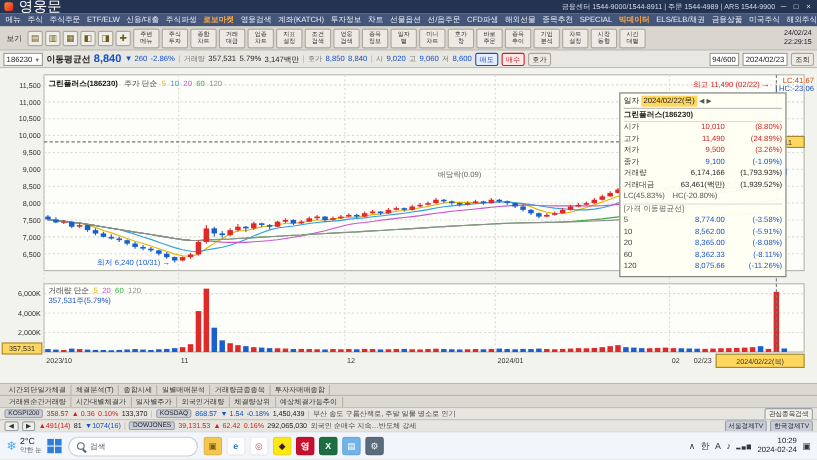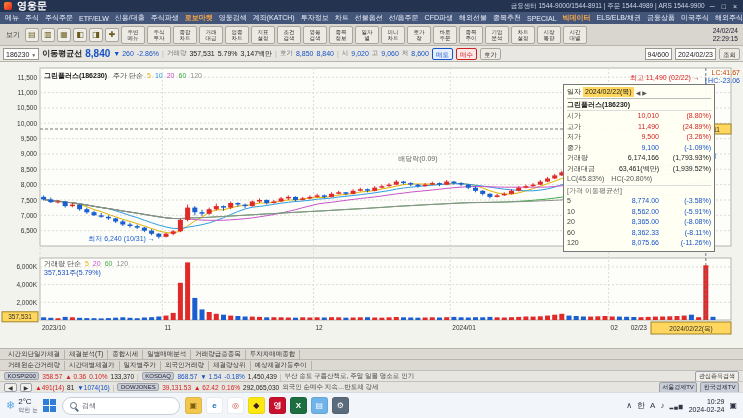--- a/index.html
+++ b/index.html
@@ -3,21 +3,21 @@
 <meta charset="utf-8">
 <style>
 *{margin:0;padding:0;box-sizing:border-box}
 html,body{width:743px;height:418px;overflow:hidden;background:#d6d3cc;
 font-family:"Liberation Sans","DejaVu Sans",sans-serif}
 #screen{width:743px;height:418px;display:flex;flex-direction:column}
 
 
 .titlebar{height:12px;background:#24334f;color:#fff;display:flex;align-items:center;gap:5px;padding:0 4px;flex:none}
 .logo{width:8px;height:8px;border-radius:2px;background:linear-gradient(135deg,#ff8a2f,#e02424);flex:none}
-.app-title{font-size:10px;font-weight:bold;line-height:12px}
+.app-title{font-size:13px;font-weight:normal;line-height:12px}
 .phones{margin-left:auto;font-size:6.5px;color:#cfd8ea}
 .winbtns{font-size:7px;color:#dbe2ee;letter-spacing:2px}
 
 
 .menubar{height:12px;background:#44557a;display:flex;align-items:center;padding:0 2px;flex:none;overflow:hidden}
 .menu-item{font-size:7px;color:#e9eef7;padding:0 3px;white-space:nowrap;cursor:default}
 .menu-item.hot{color:#ffab45;font-weight:bold}
 
 
 .toolbar{height:22px;background:#d9d6cf;border-bottom:1px solid #b8b5ae;display:flex;align-items:center;gap:2px;padding:0 3px;flex:none;overflow:hidden}

